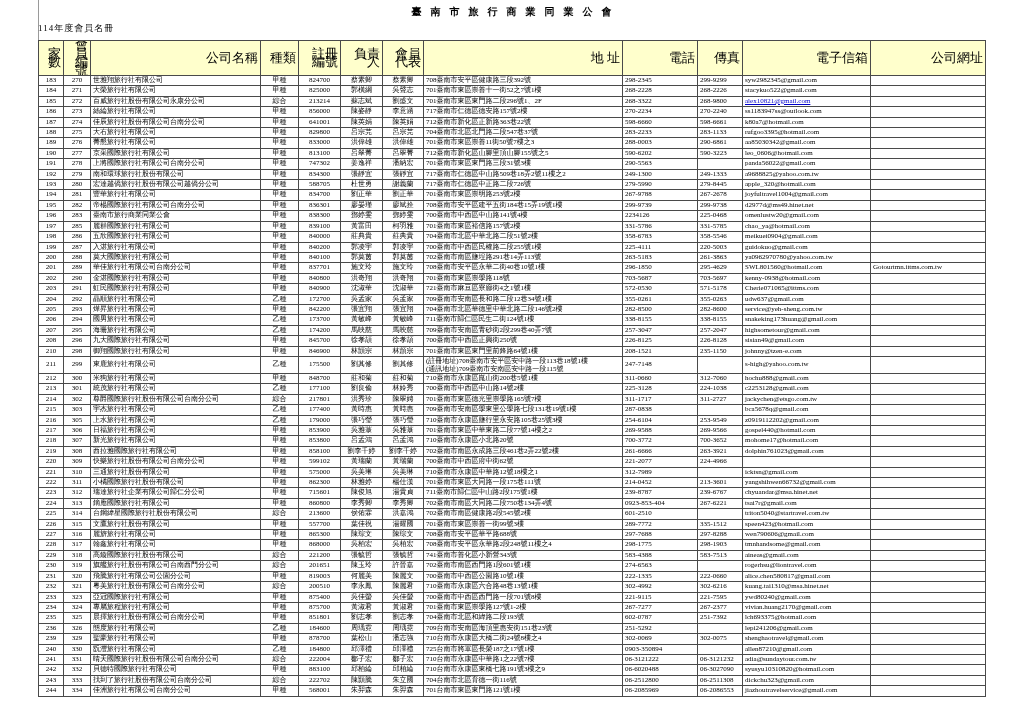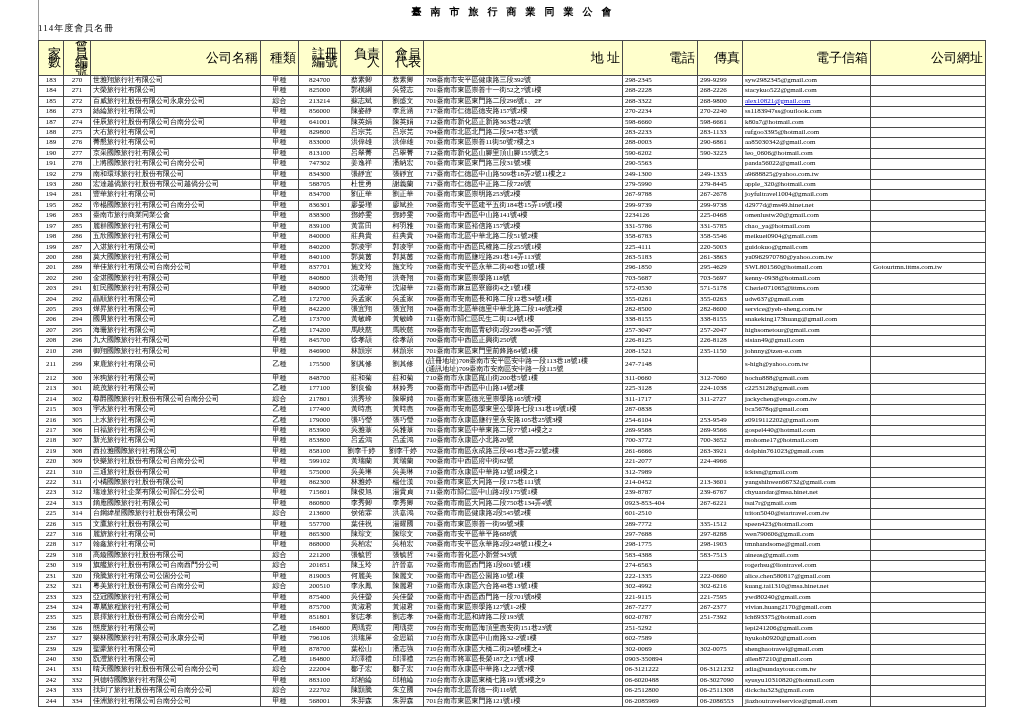--- a/index.html
+++ b/index.html
@@ -828,34 +828,20 @@
         <td class="c-reg center">184600</td>
         <td class="c-owner center">周瑀霓</td>
         <td class="c-rep center">周瑀霓</td>
         <td class="c-addr">709台南市安南區海頂里惠安街151巷23號</td>
         <td class="c-tel">251-5292</td>
         <td class="c-fax"></td>
         <td class="c-email">lepi241206@gmail.com</td>
         <td class="c-url"></td>
       </tr>
       <tr>
-        <td class="c-seq center">237</td>
-        <td class="c-no center">327</td>
-        <td class="c-name">樂林國際旅行社有限公司永康分公司</td>
-        <td class="c-type center">甲種</td>
-        <td class="c-reg center">796106</td>
-        <td class="c-owner center">洪瑞屏</td>
-        <td class="c-rep center">金思穎</td>
-        <td class="c-addr">710台南市永康區中山南路32-2號1樓</td>
-        <td class="c-tel">602-7589</td>
-        <td class="c-fax"></td>
-        <td class="c-email">hyukoh0920@gmail.com</td>
-        <td class="c-url"></td>
-      </tr>
-      <tr>
         <td class="c-seq center">239</td>
         <td class="c-no center">329</td>
         <td class="c-name">聖豪旅行社有限公司</td>
         <td class="c-type center">甲種</td>
         <td class="c-reg center">878700</td>
         <td class="c-owner center">葉松山</td>
         <td class="c-rep center">潘志強</td>
         <td class="c-addr">710台南市永康區大橋二街24號8樓之4</td>
         <td class="c-tel">302-0069</td>
         <td class="c-fax">302-0075</td>

